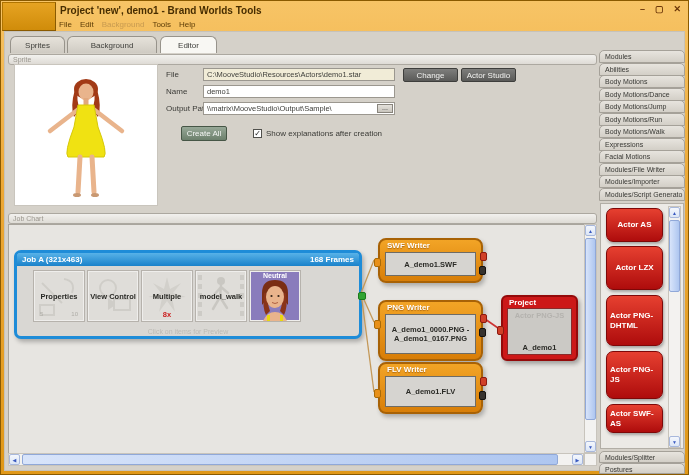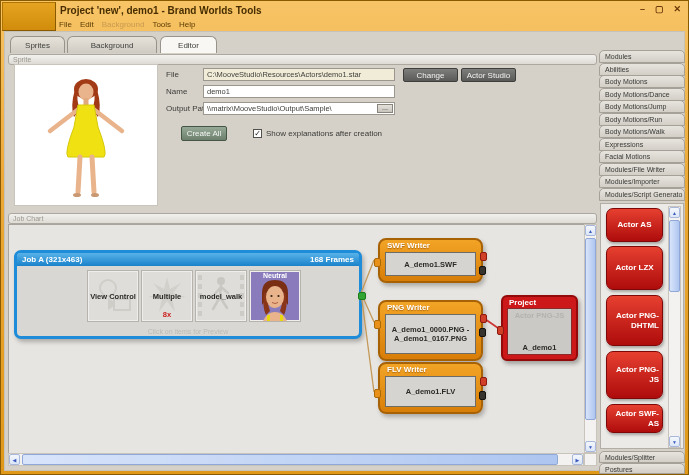--- a/index.html
+++ b/index.html
@@ -110,21 +110,21 @@
   .sb-thumb{position:absolute;background:linear-gradient(90deg,#D8E4FA,#AEC6F0);
             border:1px solid #90A8D8;border-radius:2px;box-sizing:border-box}
 
   
   .cat{left:599px;width:86px;height:13px;background:linear-gradient(180deg,#E7E4DE,#D3CFC7);
        border:1px solid #A5A199;border-radius:5px 5px 0 0;font-size:7px;color:#383834;
        line-height:12px;padding-left:5px;white-space:nowrap;overflow:hidden}
   .action-area{left:600px;top:203px;width:84px;height:246px;background:#ECEAE6;border:1px solid #B2AEA6}
   .action-btn{left:606px;width:57px;background:linear-gradient(180deg,#E64030,#AE0C0C);
               border:1px solid #7E0808;border-radius:7px;color:#FFF;font-size:8px;font-weight:bold;
-              display:flex;align-items:center;justify-content:center;text-align:right;
+              display:flex;align-items:center;justify-content:center;text-align:left;
               box-shadow:1px 2px 3px rgba(0,0,0,.3);line-height:10px;padding:0 3px}
   svg{display:block}
 </style>
 </head>
 <body>
 
 <div class="abs frame"></div>
 <div class="abs logo-block"></div>
 <div class="abs win-title">Project 'new', demo1 - Brand Worlds Tools</div>
 <div class="abs menu-bar">
@@ -216,20 +216,28 @@
   <line x1="353" y1="69" x2="366" y2="168" stroke="#C49858" stroke-width="1.3"></line>
   <line x1="477" y1="95" x2="490" y2="104" stroke="#CC3333" stroke-width="1.6"></line>
 </svg>
 
 <div class="abs jobnode">
   <div class="jobnode-header">
     <span>Job A (321x463)</span>
     <span>168 Frames</span>
   </div>
 
+  <div class="tile" style="left:16px">
+    <svg class="tile-art" width="50" height="50" viewBox="0 0 50 50">
+      <path d="M8 12 L28 32 M30 8 Q42 10 38 22 M6 34 L20 34 L20 44 L6 44 Z" stroke="#C6C4BE" stroke-width="2" fill="none"></path>
+    </svg>
+    <span class="tile-label">Properties</span>
+    <span class="tile-mark" style="left:6px">5</span>
+    <span class="tile-mark" style="right:6px">10</span>
+  </div>
 
   <div class="tile" style="left:70px">
     <svg class="tile-art" width="50" height="50" viewBox="0 0 50 50">
       <circle cx="20" cy="17" r="8" stroke="#C6C4BE" stroke-width="2" fill="none"></circle>
       <rect x="26" y="28" width="16" height="11" stroke="#C6C4BE" stroke-width="2" fill="none"></rect>
       <path d="M26 31 L20 27 L20 39 L26 35" fill="#C6C4BE"></path>
     </svg>
     <span class="tile-label">View Control</span>
   </div>
 

